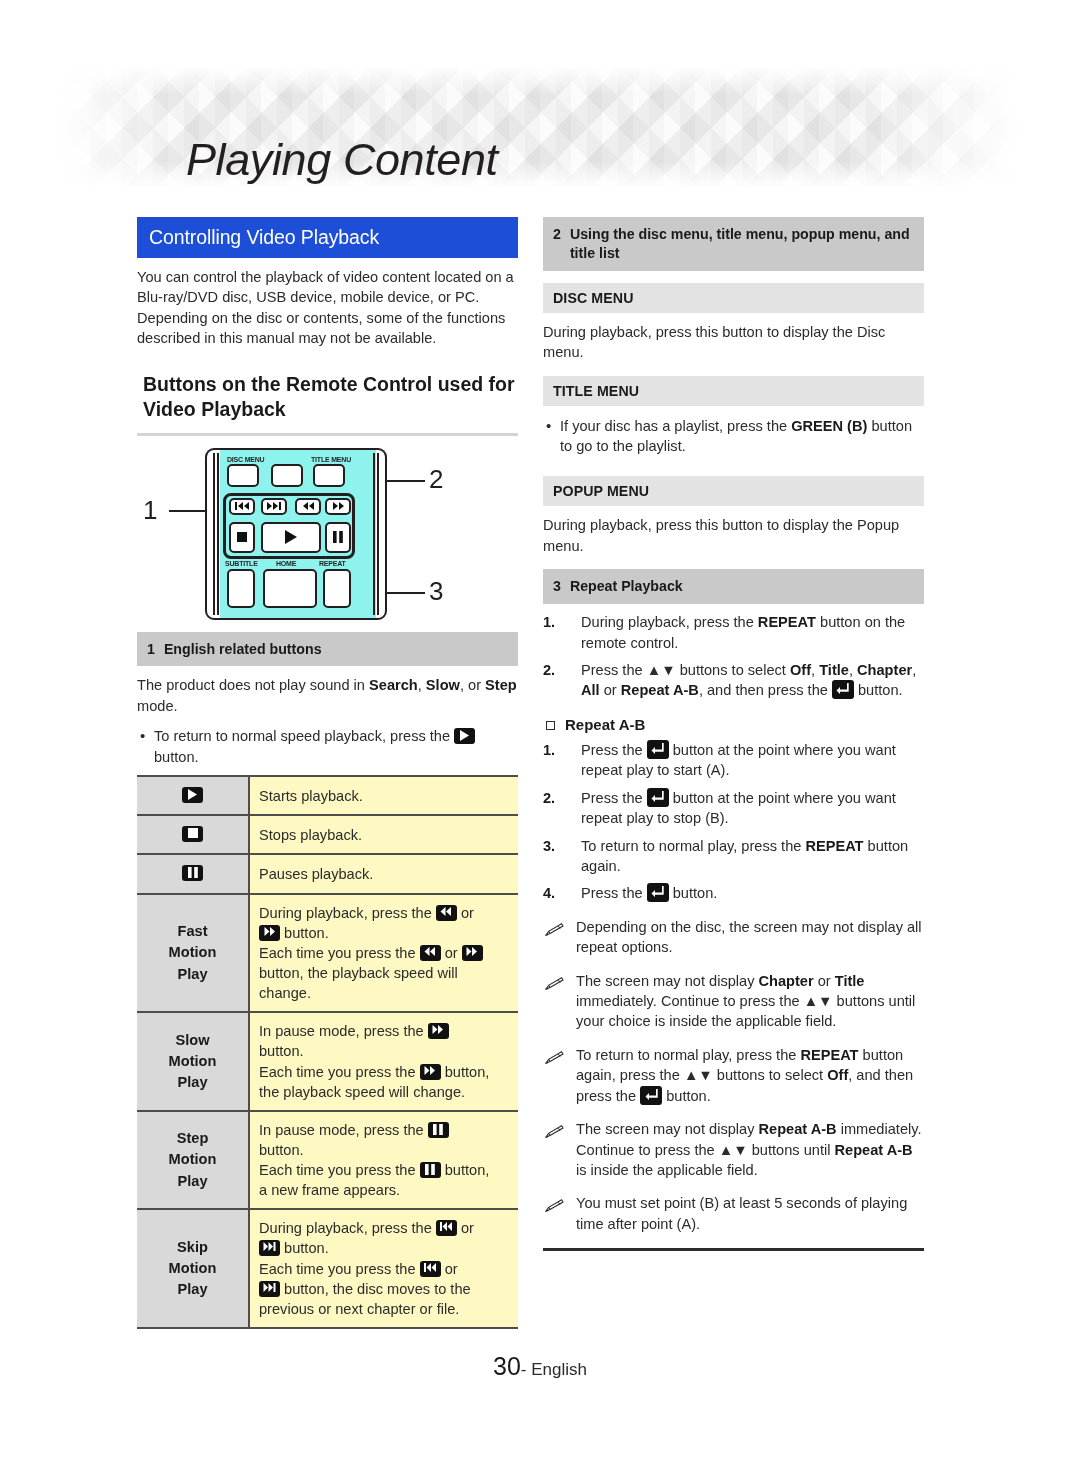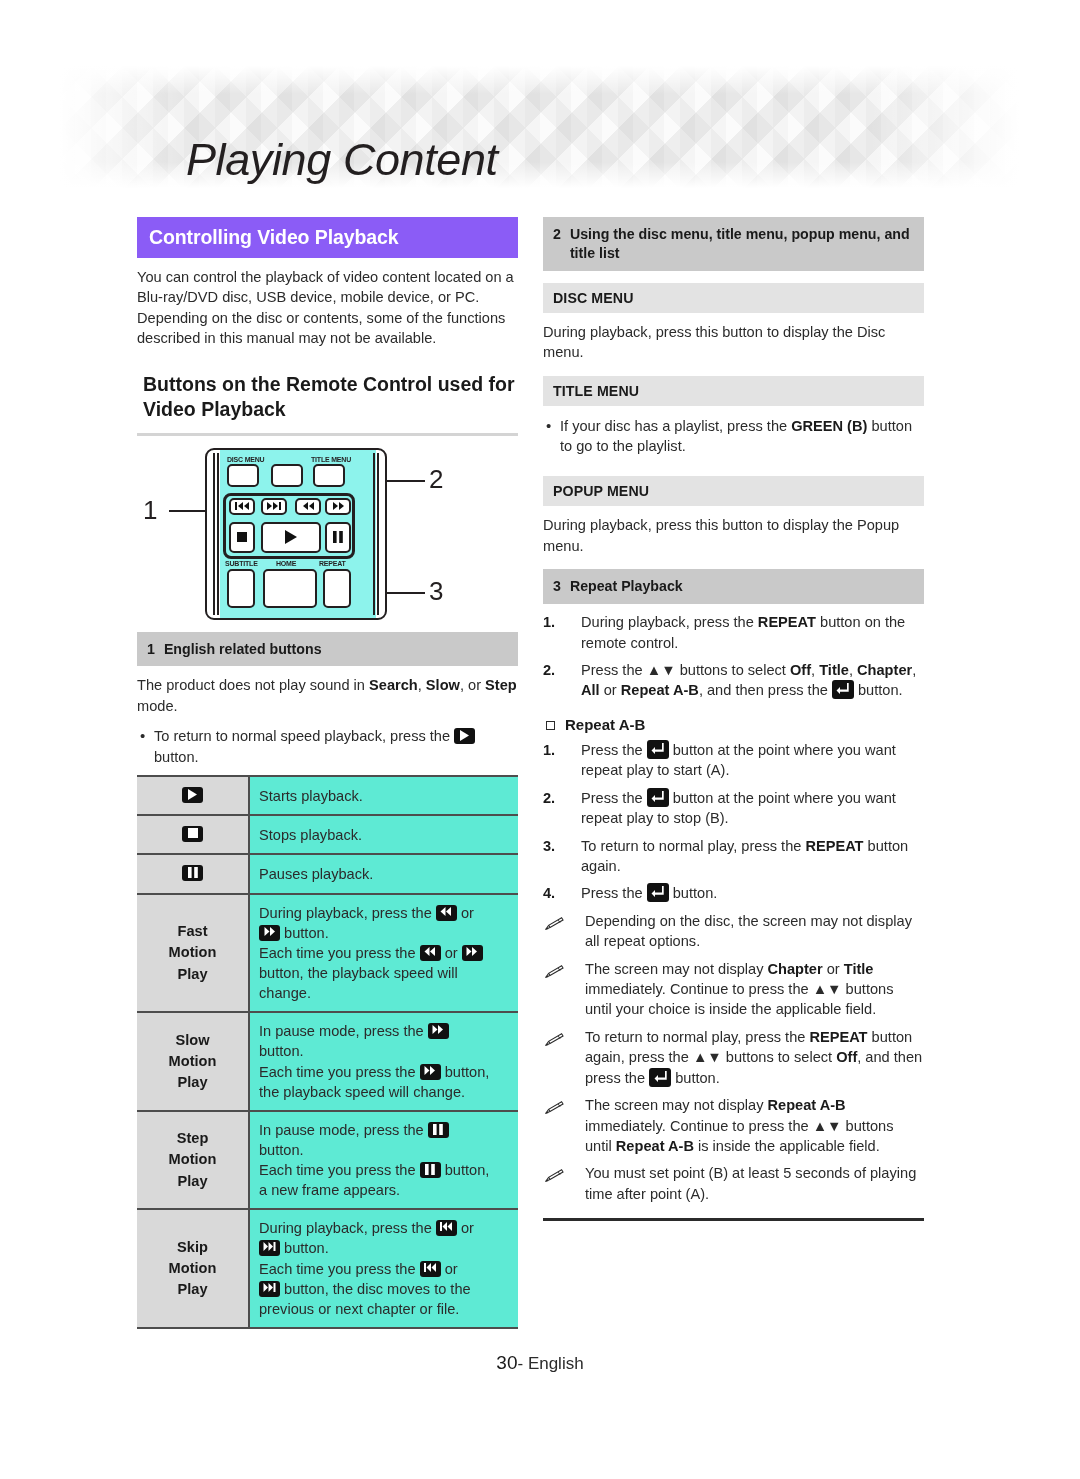--- a/index.html
+++ b/index.html
@@ -48,24 +48,24 @@
     font-family: "Liberation Sans", sans-serif;
     margin-left: 48px;
   }
 
   
   .col-left  { position: absolute; left: 137px; top: 217px; width: 381px; }
   .col-right { position: absolute; left: 543px; top: 217px; width: 381px; }
 
   
   .bar-dark {
-    background: #8b5cf6;
+    background: #1d4ed8;
     color: #ffffff;
     font-size: 19.5px;
-    font-weight: bold;
+    font-weight: normal;
     padding: 9px 0 9px 12px;
     letter-spacing: -0.1px;
   }
 
   
   .bar-num {
     background: #c9c9c9;
     color: #1a1a1a;
     font-size: 14.2px;
     font-weight: bold;
@@ -187,21 +187,21 @@
   }
   table.btntbl td.key {
     width: 112px;
     background: #d9d9d9;
     text-align: center;
     font-weight: bold;
     color: #1a1a1a;
     border-right: 2px solid #4d4d4d;
     line-height: 1.45;
   }
-  table.btntbl td.desc { background:#5eead4; }
+  table.btntbl td.desc { background:#fef9c3; }
 
   
   .keyicon {
     display: inline-block;
     vertical-align: -3px;
     background: #111111;
     border-radius: 3px;
     color: #ffffff;
     line-height: 1;
     text-align: center;
@@ -234,41 +234,41 @@
     margin-left: 3px;
   }
   .subhead .sq {
     display:inline-block; width:9px; height:9px;
     border: 1.6px solid #2b2b2b; background:#fff;
   }
 
   
   .note {
     display: flex;
-    gap: 18px;
+    gap: 9px;
     font-size: 14.6px;
     line-height: 1.40;
     color: #2b2b2b;
-    margin-top: 7px;
+    margin-top: 13px;
     margin-left: 2px;
   }
   .note .pic { flex: 0 0 22px; padding-top: 4px; }
   .note .txt { flex: 1; }
 
   .endrule { height: 3px; background: #2b2b2b; margin-top: 14px; }
 
   b, strong { font-weight: bold; color: #1a1a1a; }
 
   
   .footer {
     position: absolute;
     left: 0; right: 0; top: 1352px;
     text-align: center;
   }
-  .footer .pg { font-size: 19px; color: #1a1a1a; }
+  .footer .pg { font-size: 25px; color: #1a1a1a; }
   .footer .en { font-size: 17px; color: #2b2b2b; }
 </style>
 </head>
 <body>
 
 <div class="page-header">
   <div class="hdr-pattern"></div>
   <div class="hdr-fade-t"></div>
   <div class="hdr-fade-b"></div>
   <div class="hdr-fade-l"></div>

